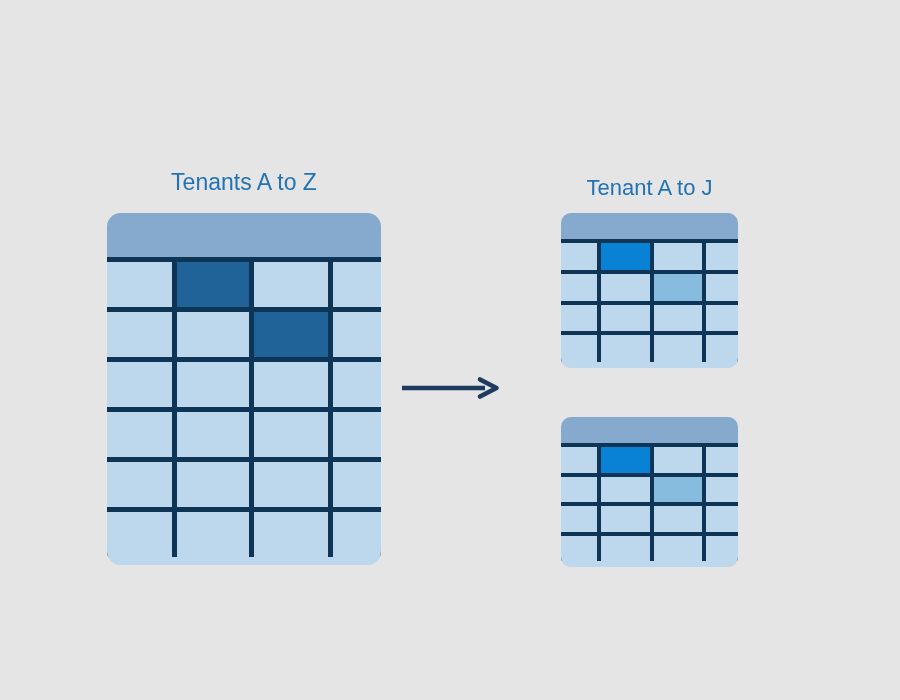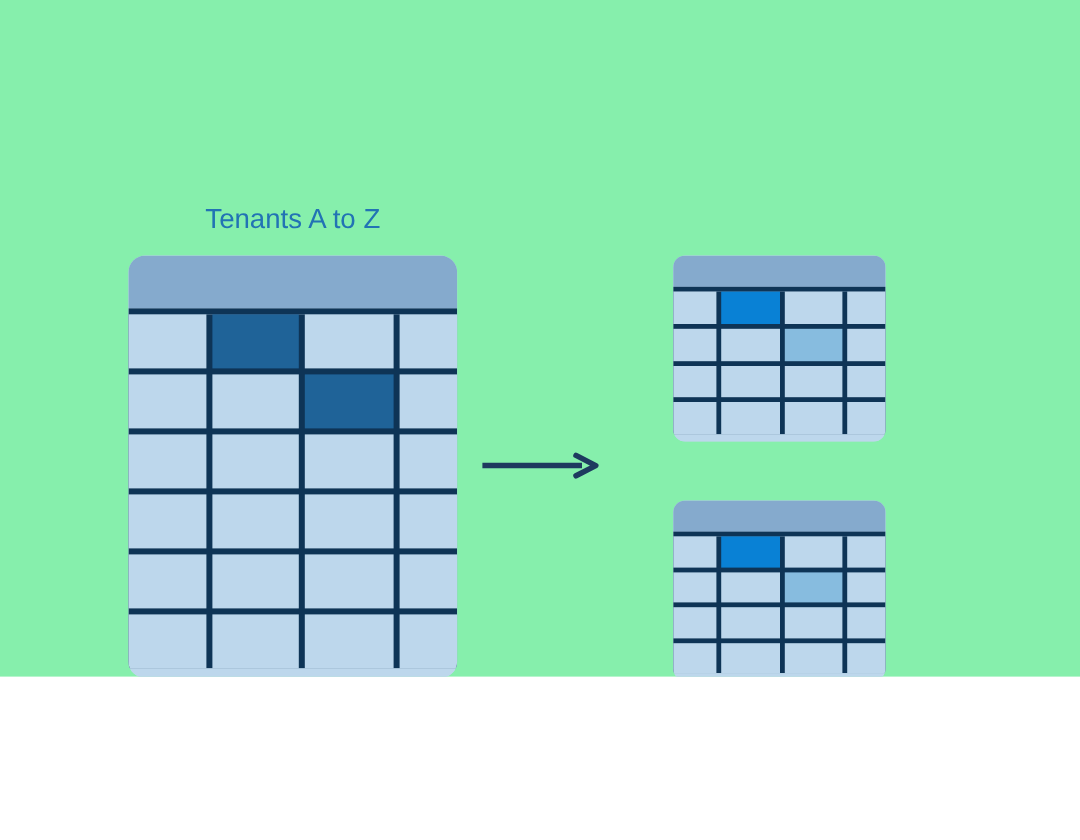--- a/index.html
+++ b/index.html
@@ -1,19 +1,19 @@
 <!DOCTYPE html>
 <html style="--title-text: #2273B4; --table-header: #85AACD; --cell: #BDD7EC; --gridline: #0E3456; --highlight-dark: #1F6398; --highlight-bright: #0981D5; --highlight-medium: #87BCDF; --arrow: #1E3A5F;"><head>
 <meta charset="utf-8">
 <style>
   html,body{margin:0;padding:0;}
   .canvas{
     position:relative;
-    width:900px;height:564px;
-    background:#86efac;
+    width:900px;height:700px;
+    background:#e5e5e5;
     font-family:"Liberation Sans", sans-serif;
     overflow:hidden;
   }
   .title{
     position:absolute;
     text-align:center;
     color:var(--title-text,#2273B4);
     white-space:nowrap;
     line-height:1.2;
   }
@@ -98,20 +98,21 @@
         <div class="cell"></div>
       </div>
     <div class="bstrip"></div>
   </div>
 
   <svg class="arrow" viewBox="0 0 115 30" aria-hidden="true">
     <line x1="7" y1="15" x2="90" y2="15" stroke-width="4.6"></line>
     <path d="M85 6.5 L101.5 15 L85 23.5" fill="none" stroke-width="4.6" stroke-linecap="round" stroke-linejoin="round"></path>
   </svg>
 
+  <div class="title small-title t1">Tenant A to J</div>
 
   <div class="table small-table s1">
     <div class="thead"></div>
     <div class="hline"></div>
     <div class="grid small-grid">
         <div class="cell"></div>
         <div class="cell hl-bright"></div>
         <div class="cell"></div>
         <div class="cell"></div>
         <div class="cell"></div>

